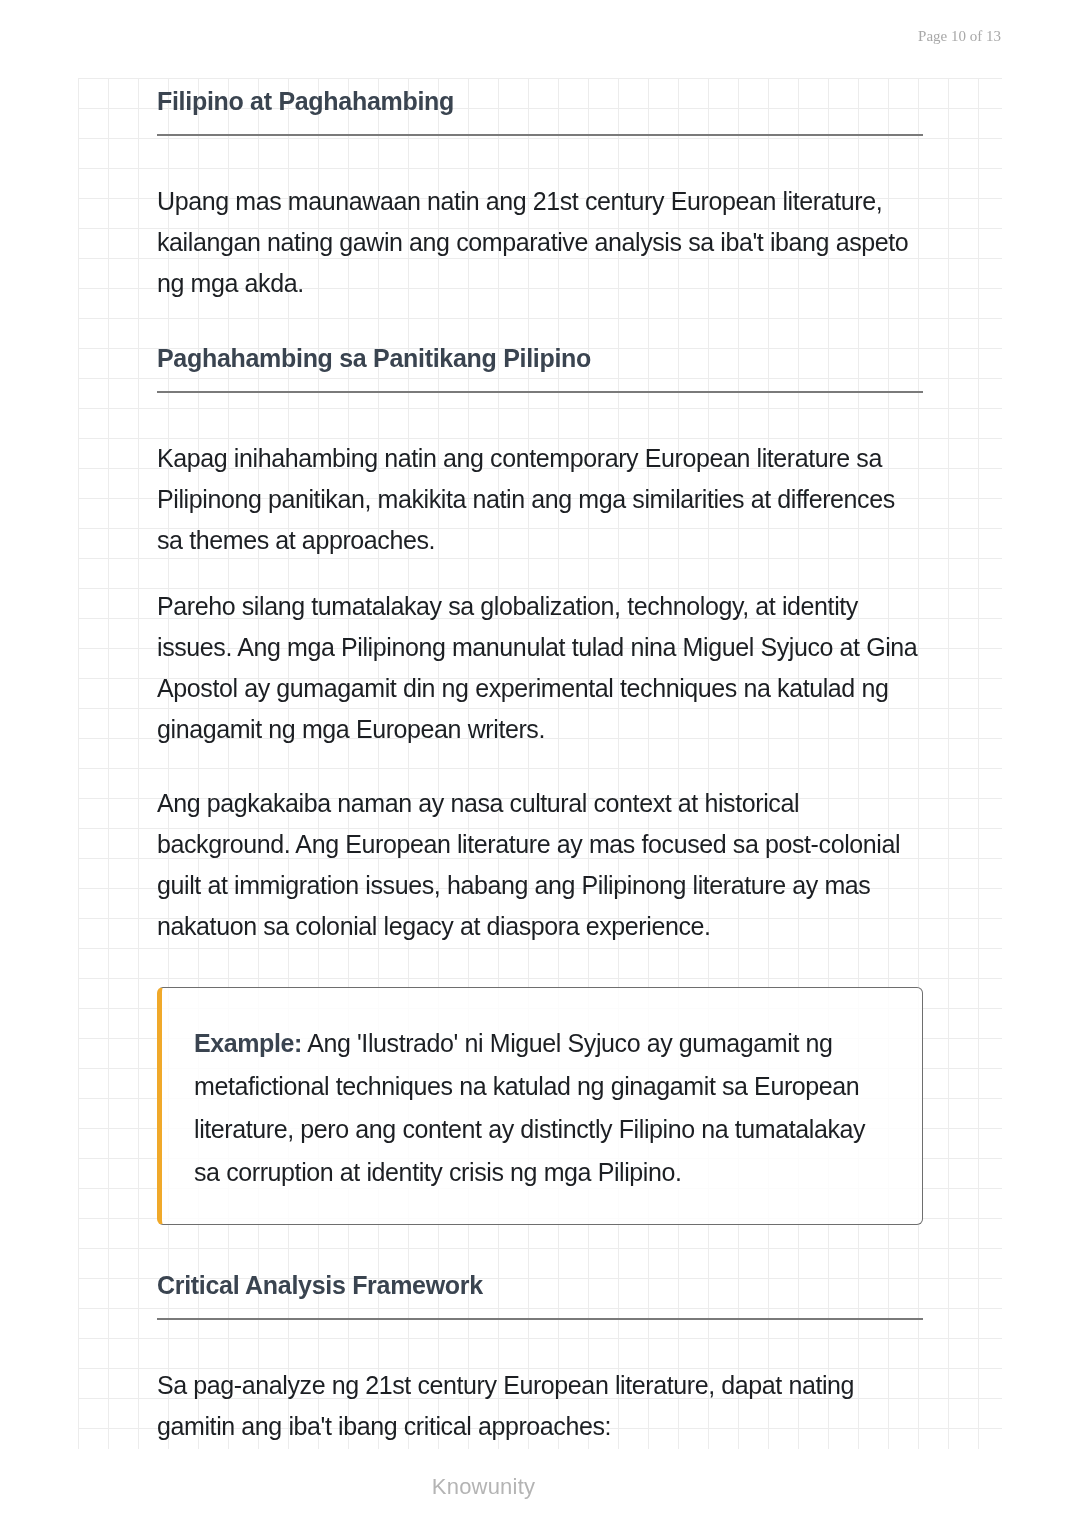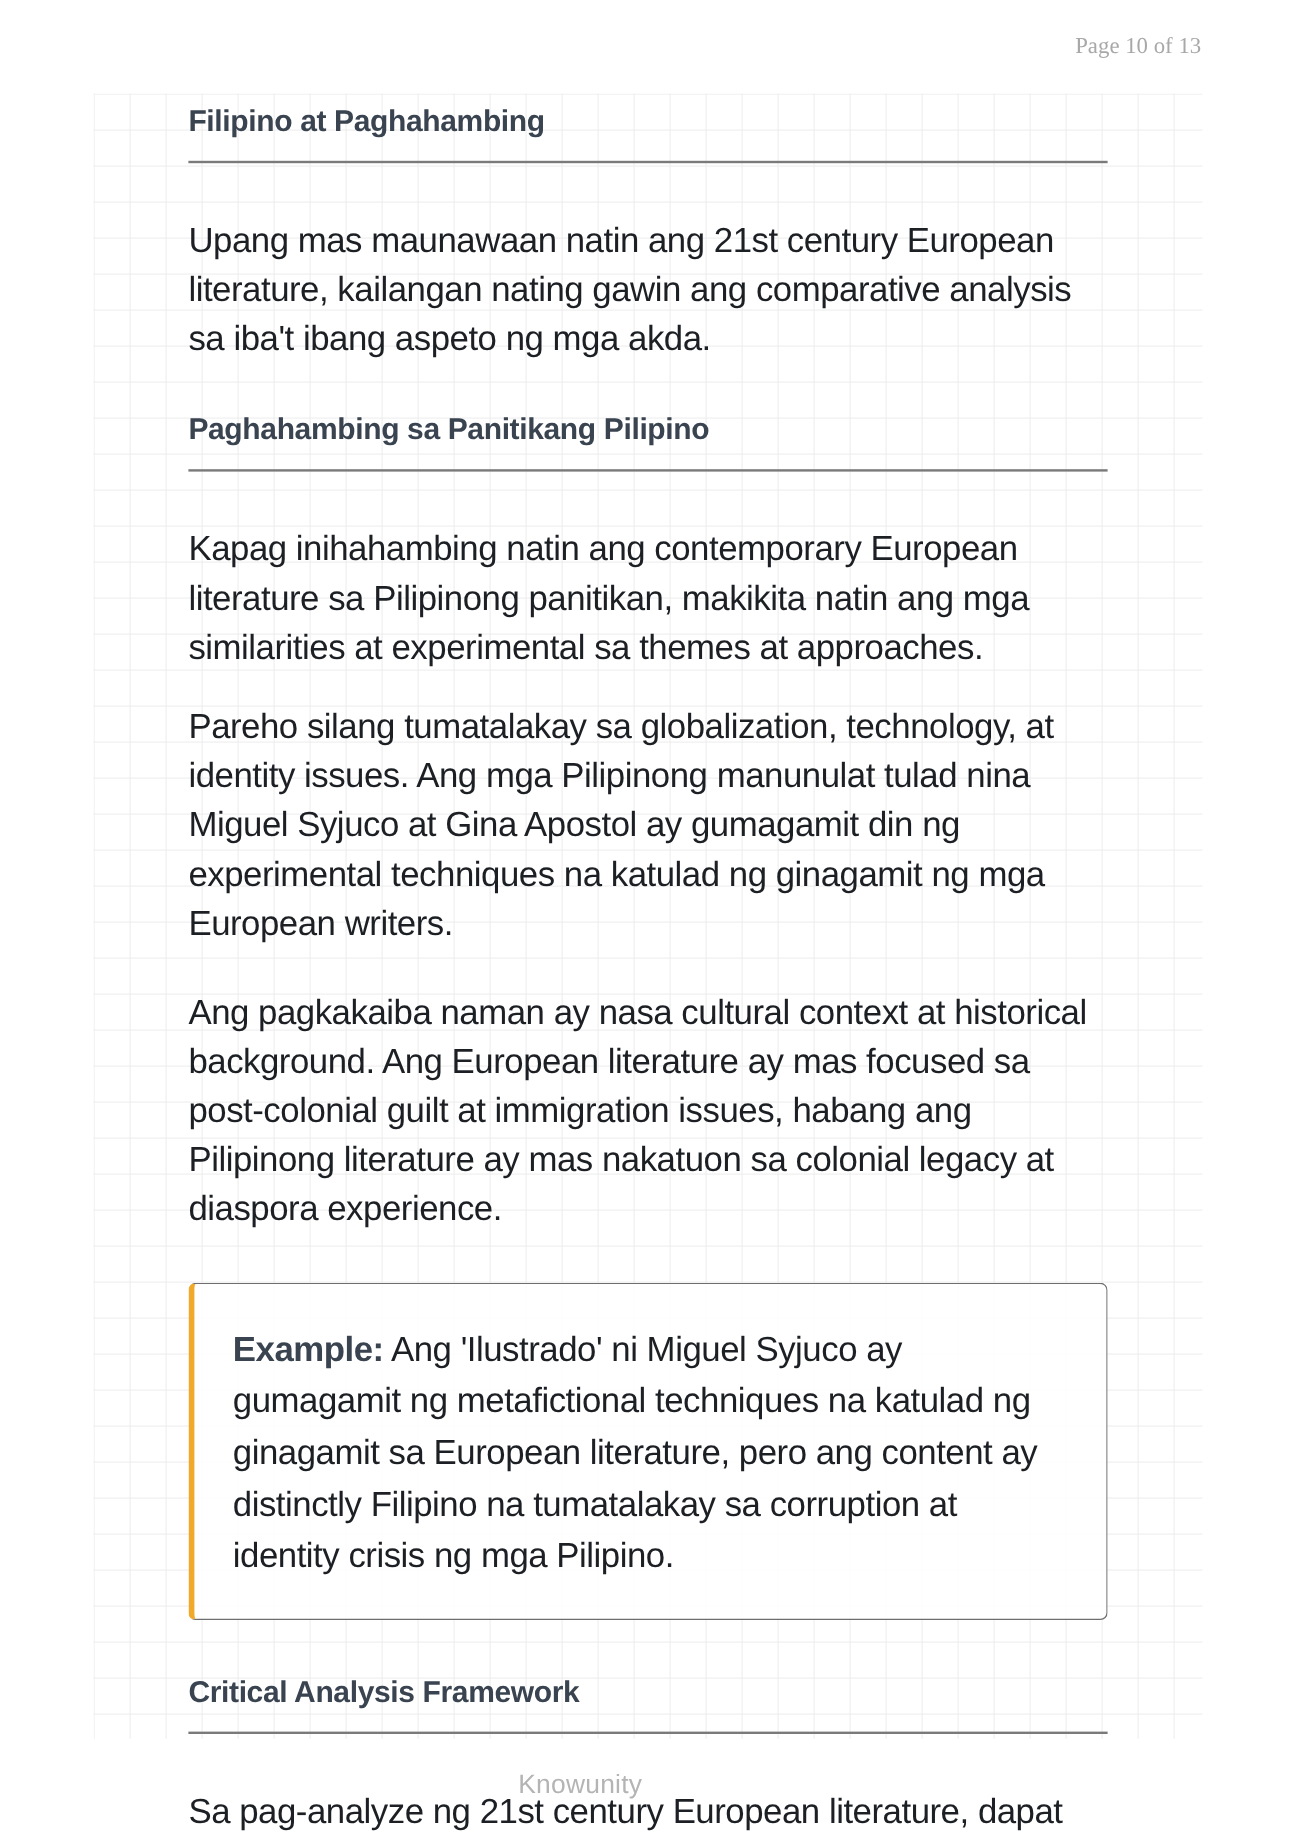--- a/index.html
+++ b/index.html
@@ -13,21 +13,21 @@
       position: relative;
       overflow: hidden;
       font-family: "Liberation Sans", "DejaVu Sans", sans-serif;
       color: #1a1d21;
     }
     .page-number {
       position: absolute;
       top: 28px;
       right: 79px;
       font-family: "Liberation Serif", "DejaVu Serif", serif;
-      font-size: 19px;
+      font-size: 15px;
       color: #a8a8a8;
     }
     .grid {
       position: absolute;
       left: 78px;
       top: 78px;
       width: 924px;
       height: 1371px;
       background-color: #ffffff;
       background-image:
@@ -47,21 +47,21 @@
       font-weight: bold;
       color: #3a4450;
       margin: 0;
       padding-top: 8px;
       height: 48px;
       line-height: 30px;
       border-bottom: 2px solid #7a7a7a;
       letter-spacing: -0.3px;
     }
     .para {
-      font-size: 29px;
+      font-size: 25px;
       line-height: 41px;
       color: #1c1f23;
       margin: 0;
       letter-spacing: -0.4px;
     }
     .callout {
       position: relative;
       border: 1.5px solid #6e6e6e;
       border-left: 5px solid #f0a92a;
       border-radius: 6px;
@@ -95,21 +95,21 @@
 
 <div class="content">
 
   <section>
     <h2 class="section-heading">Filipino at Paghahambing</h2>
     <p class="para" style="margin-top:45px;">Upang mas maunawaan natin ang 21st century European literature, kailangan nating gawin ang comparative analysis sa iba't ibang aspeto ng mga akda.</p>
   </section>
 
   <section style="margin-top:31px;">
     <h2 class="section-heading">Paghahambing sa Panitikang Pilipino</h2>
-    <p class="para" style="margin-top:45px;">Kapag inihahambing natin ang contemporary European literature sa Pilipinong panitikan, makikita natin ang mga similarities at experimental sa themes at approaches.</p>
+    <p class="para" style="margin-top:45px;">Kapag inihahambing natin ang contemporary European literature sa Pilipinong panitikan, makikita natin ang mga similarities at differences sa themes at approaches.</p>
     <p class="para" style="margin-top:25px;">Pareho silang tumatalakay sa globalization, technology, at identity issues. Ang mga Pilipinong manunulat tulad nina Miguel Syjuco at Gina Apostol ay gumagamit din ng experimental techniques na katulad ng ginagamit ng mga European writers.</p>
     <p class="para" style="margin-top:33px;">Ang pagkakaiba naman ay nasa cultural context at historical background. Ang European literature ay mas focused sa post-colonial guilt at immigration issues, habang ang Pilipinong literature ay mas nakatuon sa colonial legacy at diaspora experience.</p>
 
     <div class="callout" style="margin-top:40px;">
       <p class="para" style="width:690px;"><span class="callout-label">Example:</span><span> Ang 'Ilustrado' ni Miguel Syjuco ay gumagamit ng metafictional techniques na katulad ng ginagamit sa European literature, pero ang content ay distinctly Filipino na tumatalakay sa corruption at identity crisis ng mga Pilipino.</span></p>
     </div>
   </section>
 
   <section style="margin-top:37px;">
     <h2 class="section-heading">Critical Analysis Framework</h2>

